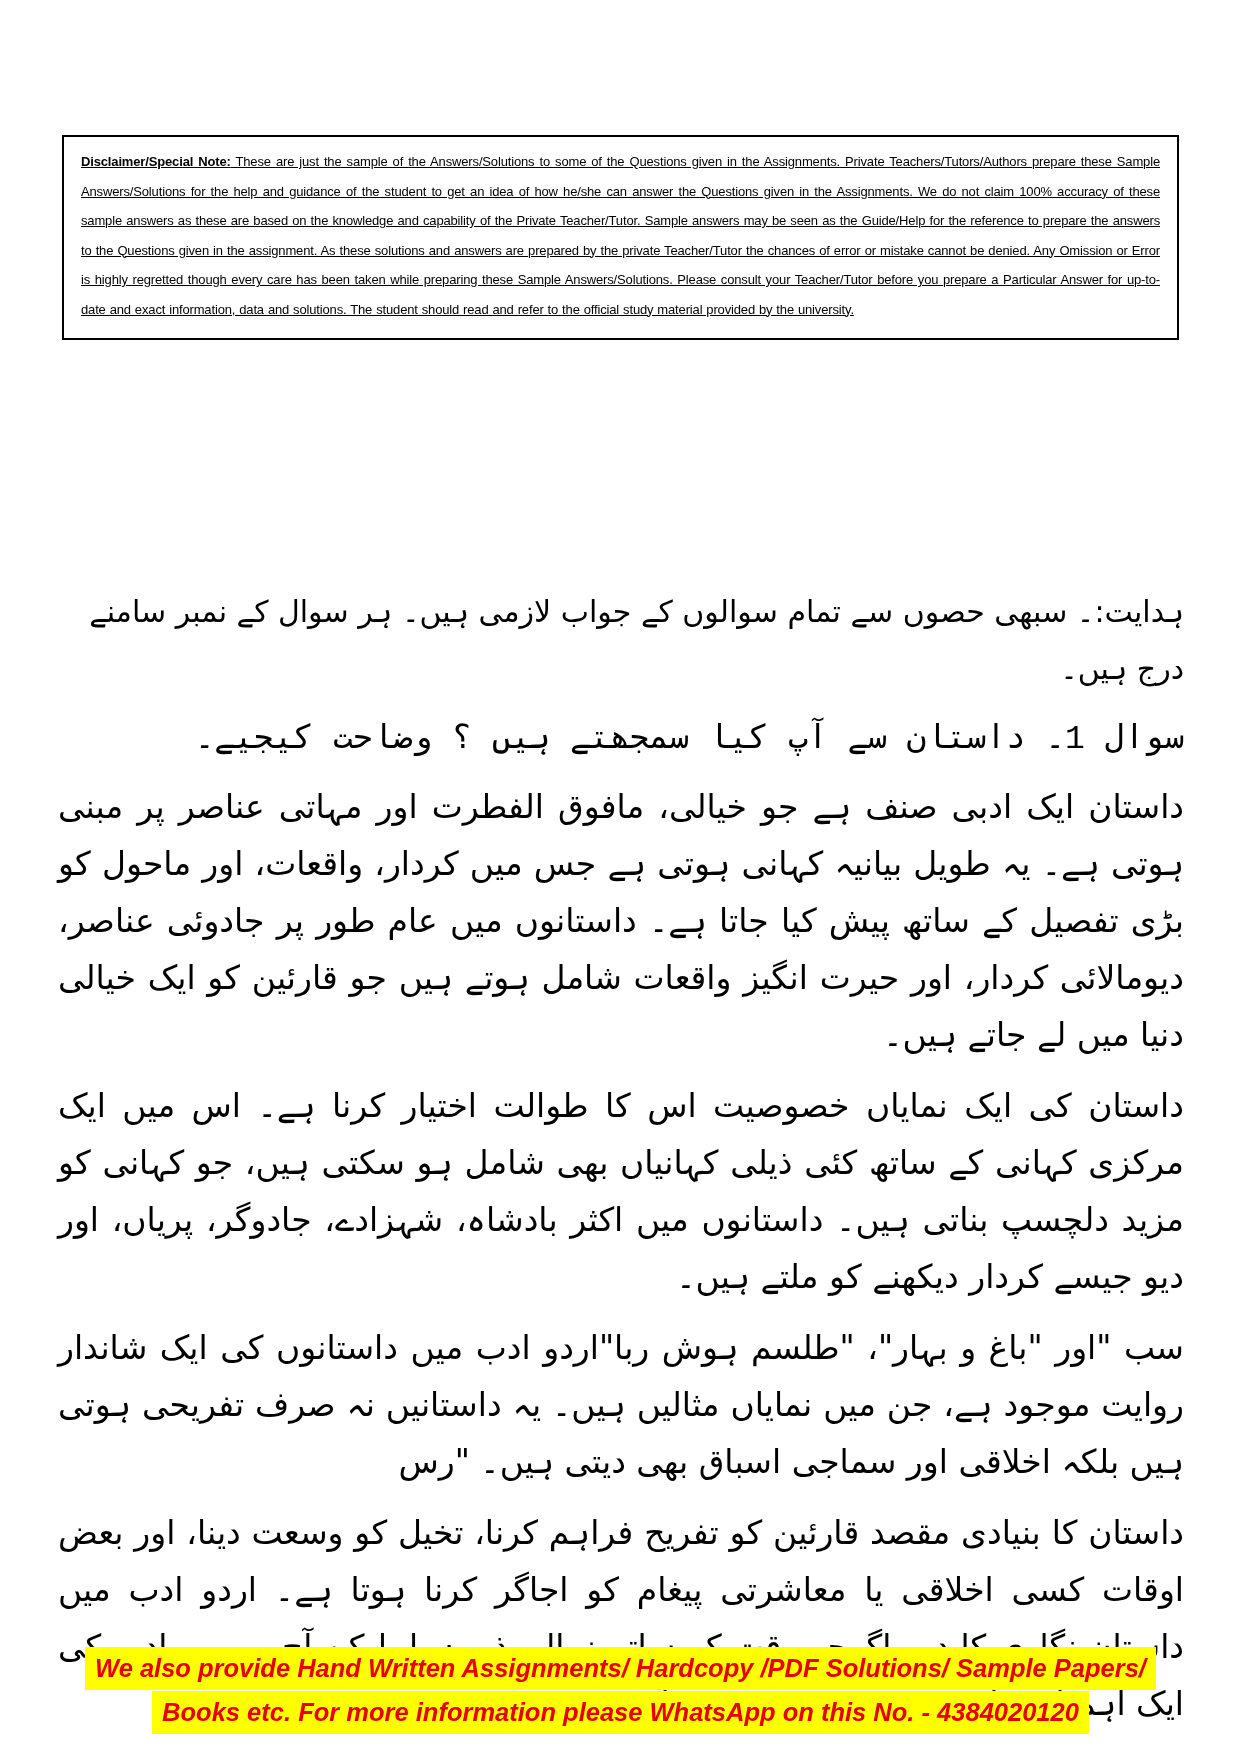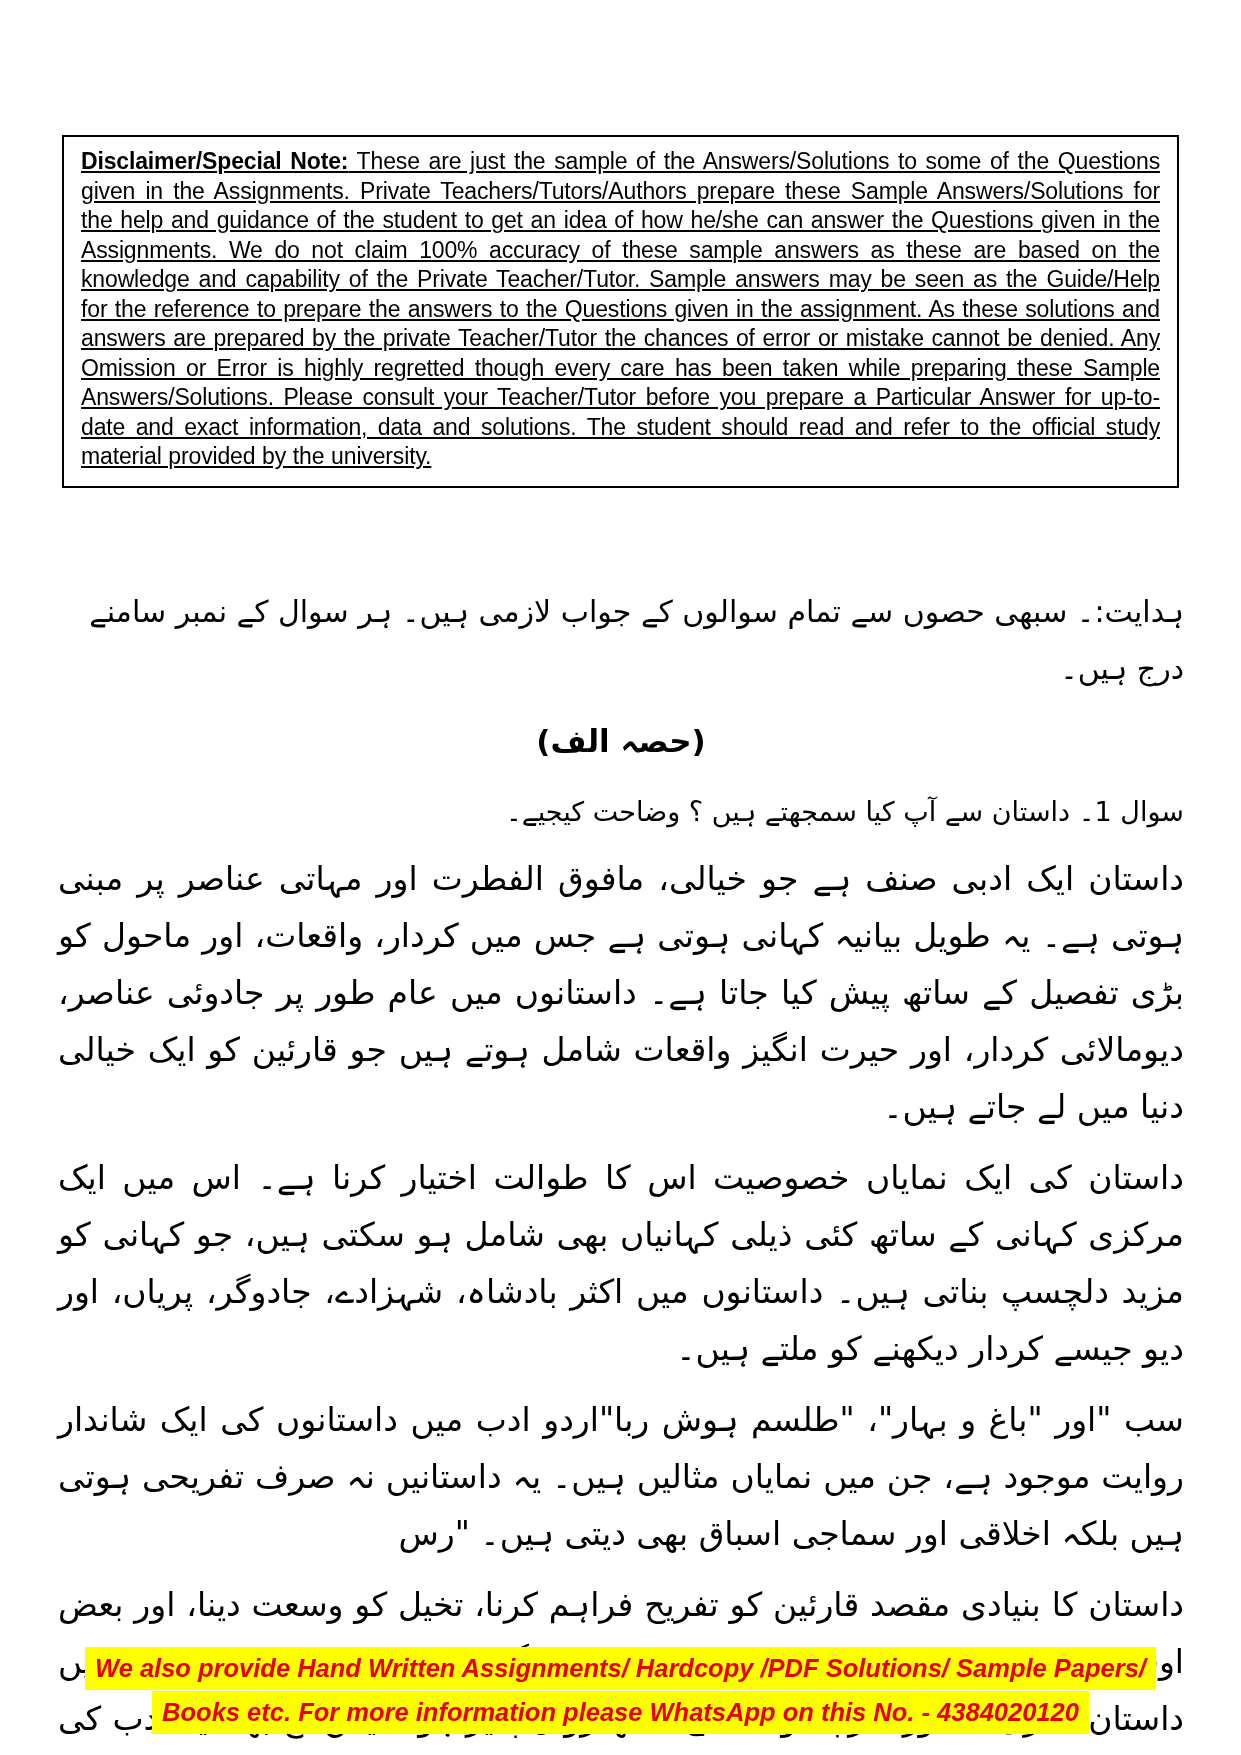--- a/index.html
+++ b/index.html
@@ -12,21 +12,21 @@
   }
 
   
   .disclaimer-box {
     position:absolute; left:62px; top:135px; width:1117px;
     border:2px solid #000;
     padding:10px 17px 14px 17px;
     background:#fff;
   }
   .disclaimer-text {
-    font-size:23px; line-height:29.5px;
+    font-size:13px; line-height:29.5px;
     text-align:justify;
     text-decoration:underline;
     letter-spacing:-0.15px;
     word-spacing:0.5px;
   }
   .disclaimer-text .label { font-weight:bold; }
 
   
   .urdu-section {
     position:absolute; left:58px; top:583px; width:1126px;
@@ -38,23 +38,24 @@
     font-size:30px; line-height:57px;
     text-align:right;
     margin-bottom:14px;
   }
   .u-heading {
     font-size:31px; font-weight:bold; line-height:60px;
     text-align:center;
     margin-bottom:12px;
   }
   .u-question, .u-answer {
-    font-size:27px; line-height:57px;
+    font-size:33px; line-height:57px;
     text-align:right;
     margin-bottom:10px;
+    font-family:Liberation Mono, monospace;
   }
   .u-para {
     font-size:33px; line-height:57px;
     text-align:justify;
     text-align-last:right;
     margin-bottom:14px;
   }
 
   
   .footer-banner {
@@ -81,21 +82,20 @@
 </head>
 <body>
 
 <div class="disclaimer-box">
   <p class="disclaimer-text"><span class="label">Disclaimer/Special Note:</span><span> These are just the sample of the Answers/Solutions to some of the Questions given in the Assignments. Private Teachers/Tutors/Authors prepare these Sample Answers/Solutions for the help and guidance of the student to get an idea of how he/she can answer the Questions given in the Assignments. We do not claim 100% accuracy of these sample answers as these are based on the knowledge and capability of the Private Teacher/Tutor. Sample answers may be seen as the Guide/Help for the reference to prepare the answers to the Questions given in the assignment. As these solutions and answers are prepared by the private Teacher/Tutor the chances of error or mistake cannot be denied. Any Omission or Error is highly regretted though every care has been taken while preparing these Sample Answers/Solutions. Please consult your Teacher/Tutor before you prepare a Particular Answer for up-to-date and exact information, data and solutions. The student should read and refer to the official study material provided by the university.</span></p>
 </div>
 
 <div class="urdu-section">
   <div class="u-instruction">ہدایت:۔ سبھی حصوں سے تمام سوالوں کے جواب لازمی ہیں۔ ہر سوال کے نمبر سامنے درج ہیں۔</div>
 
-  <div class="u-heading">(حصہ الف)</div>
 
   <div class="u-question">سوال 1۔ داستان سے آپ کیا سمجھتے ہیں ؟ وضاحت کیجیے۔</div>
 
 
   <div class="u-para">داستان ایک ادبی صنف ہے جو خیالی، مافوق الفطرت اور مہاتی عناصر پر مبنی ہوتی ہے۔ یہ طویل بیانیہ کہانی ہوتی ہے جس میں کردار، واقعات، اور ماحول کو بڑی تفصیل کے ساتھ پیش کیا جاتا ہے۔ داستانوں میں عام طور پر جادوئی عناصر، دیومالائی کردار، اور حیرت انگیز واقعات شامل ہوتے ہیں جو قارئین کو ایک خیالی دنیا میں لے جاتے ہیں۔</div>
 
   <div class="u-para">داستان کی ایک نمایاں خصوصیت اس کا طوالت اختیار کرنا ہے۔ اس میں ایک مرکزی کہانی کے ساتھ کئی ذیلی کہانیاں بھی شامل ہو سکتی ہیں، جو کہانی کو مزید دلچسپ بناتی ہیں۔ داستانوں میں اکثر بادشاہ، شہزادے، جادوگر، پریاں، اور دیو جیسے کردار دیکھنے کو ملتے ہیں۔</div>
 
   <div class="u-para">سب "اور  "باغ و بہار"، "طلسم ہوش ربا"اردو ادب میں داستانوں کی ایک شاندار روایت موجود ہے، جن میں نمایاں مثالیں ہیں۔ یہ داستانیں نہ صرف تفریحی ہوتی ہیں بلکہ اخلاقی اور سماجی اسباق بھی دیتی ہیں۔ "رس</div>
 

